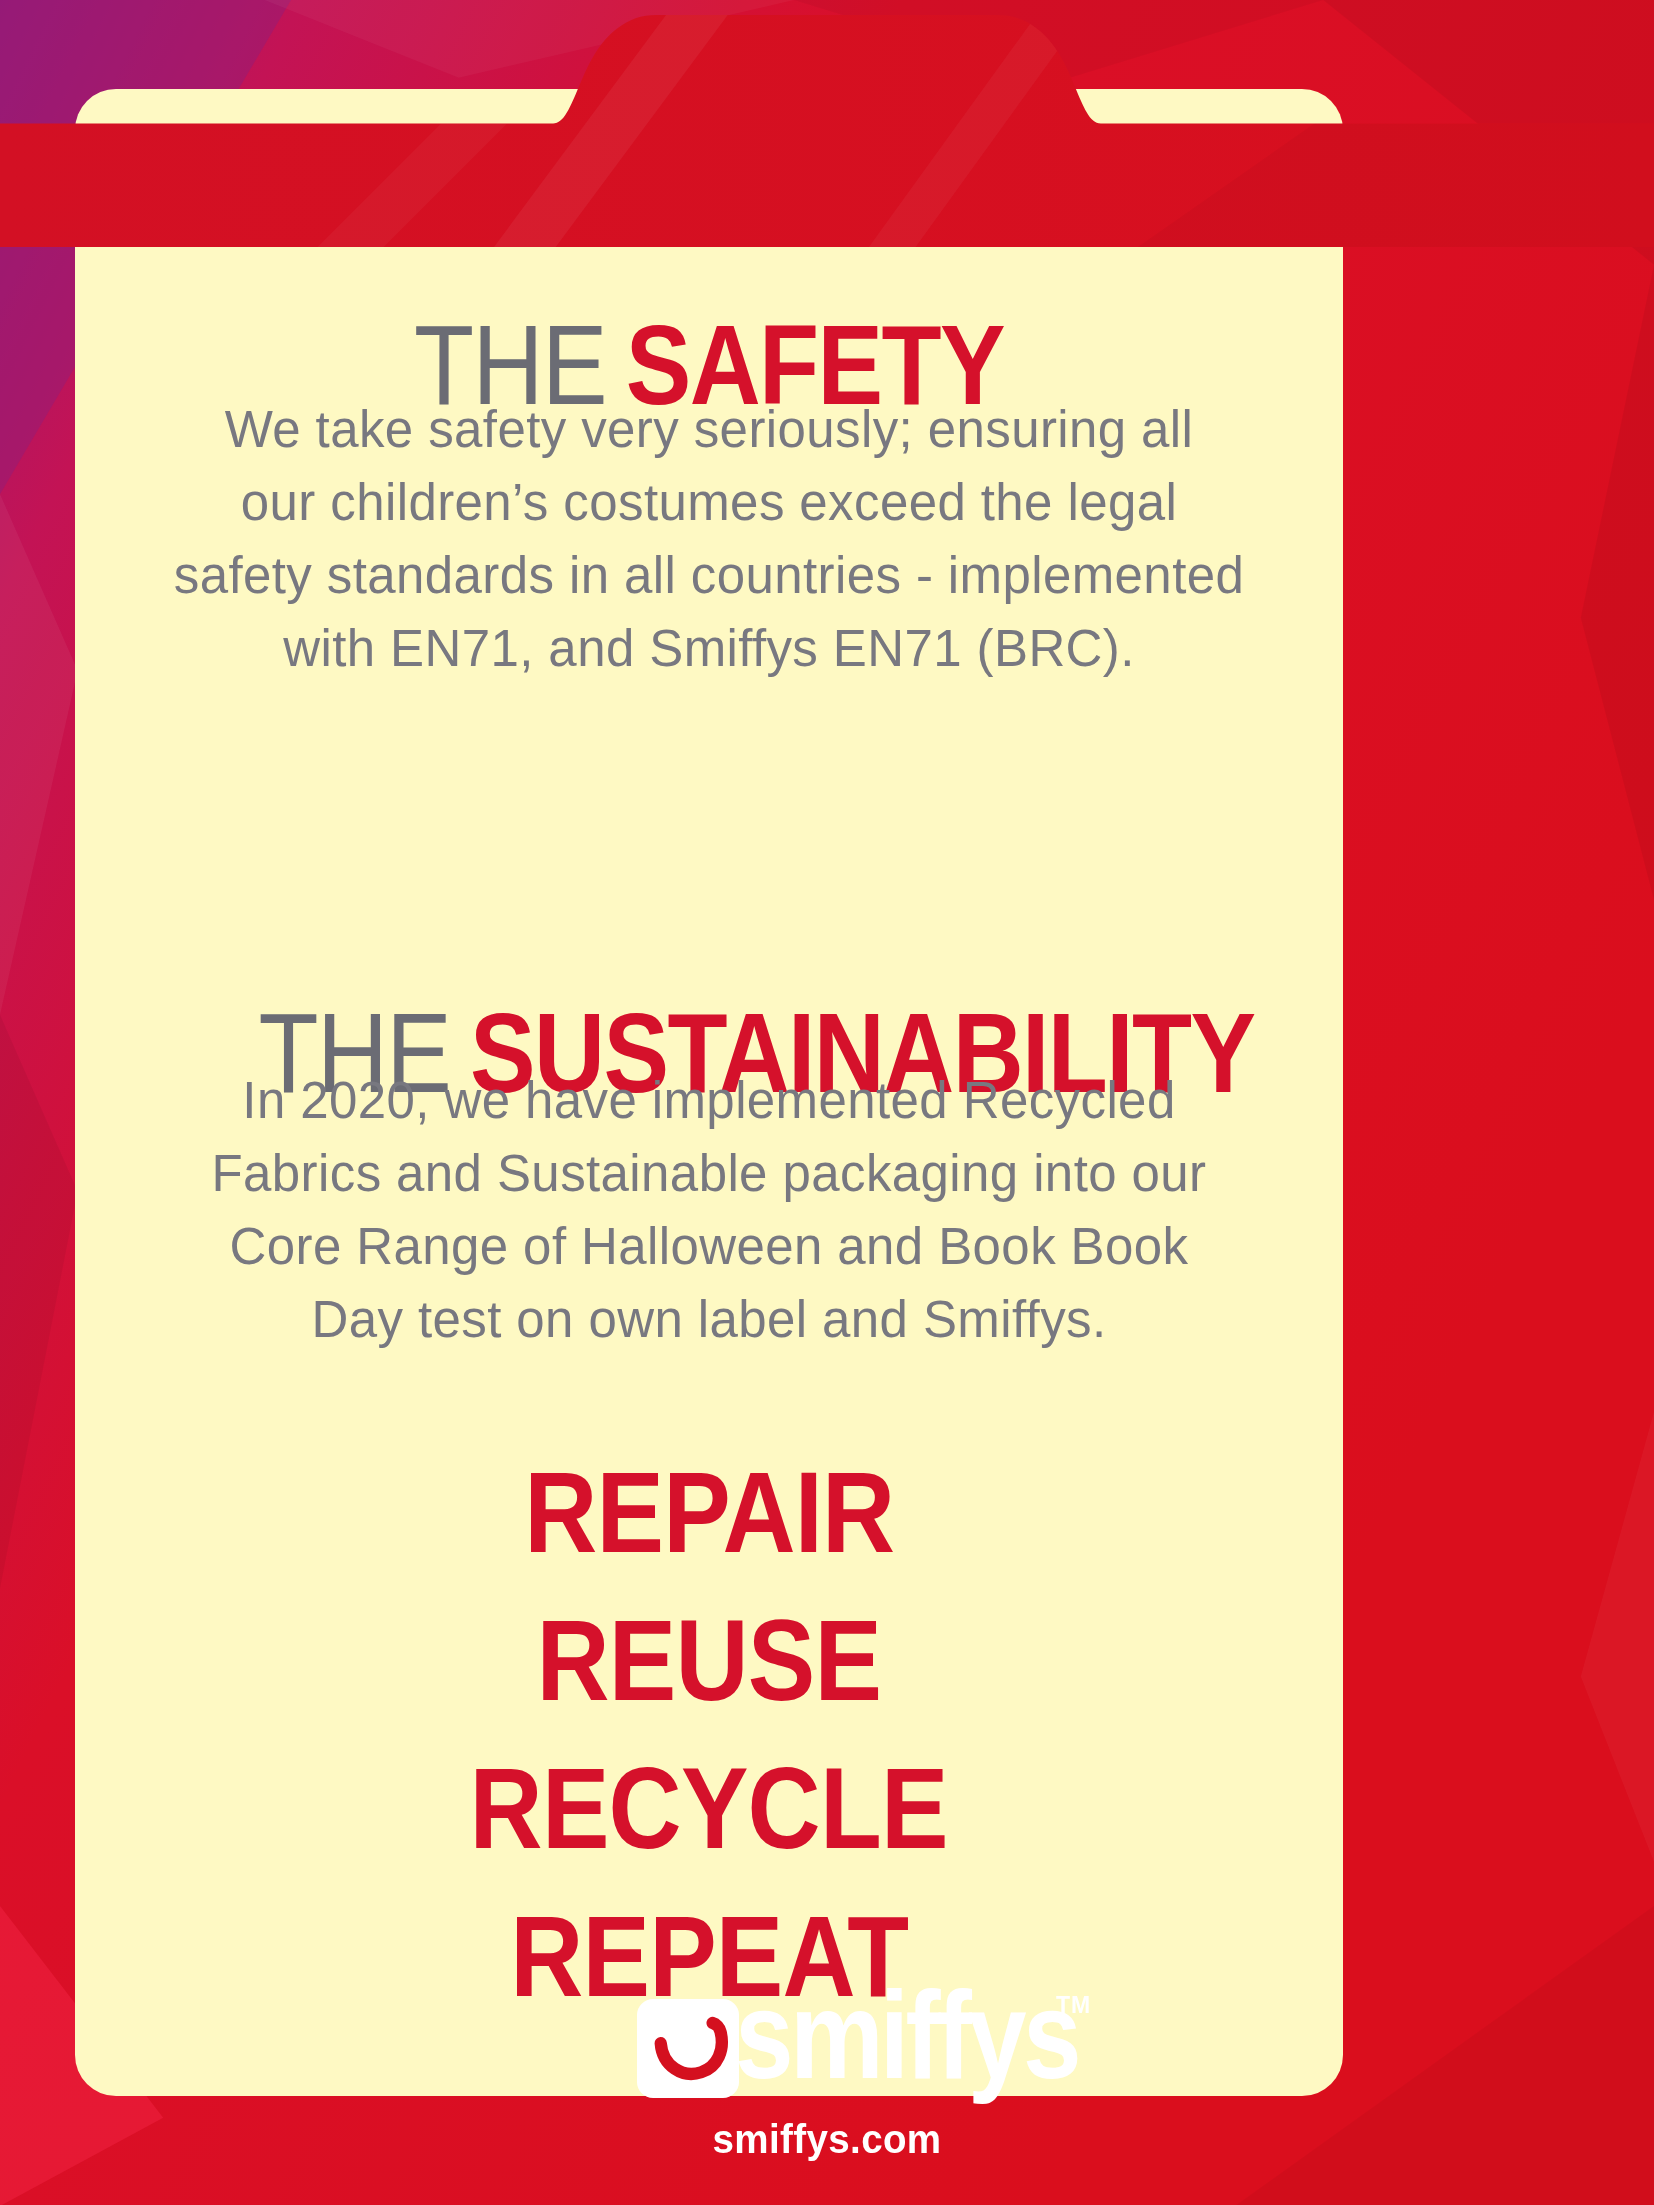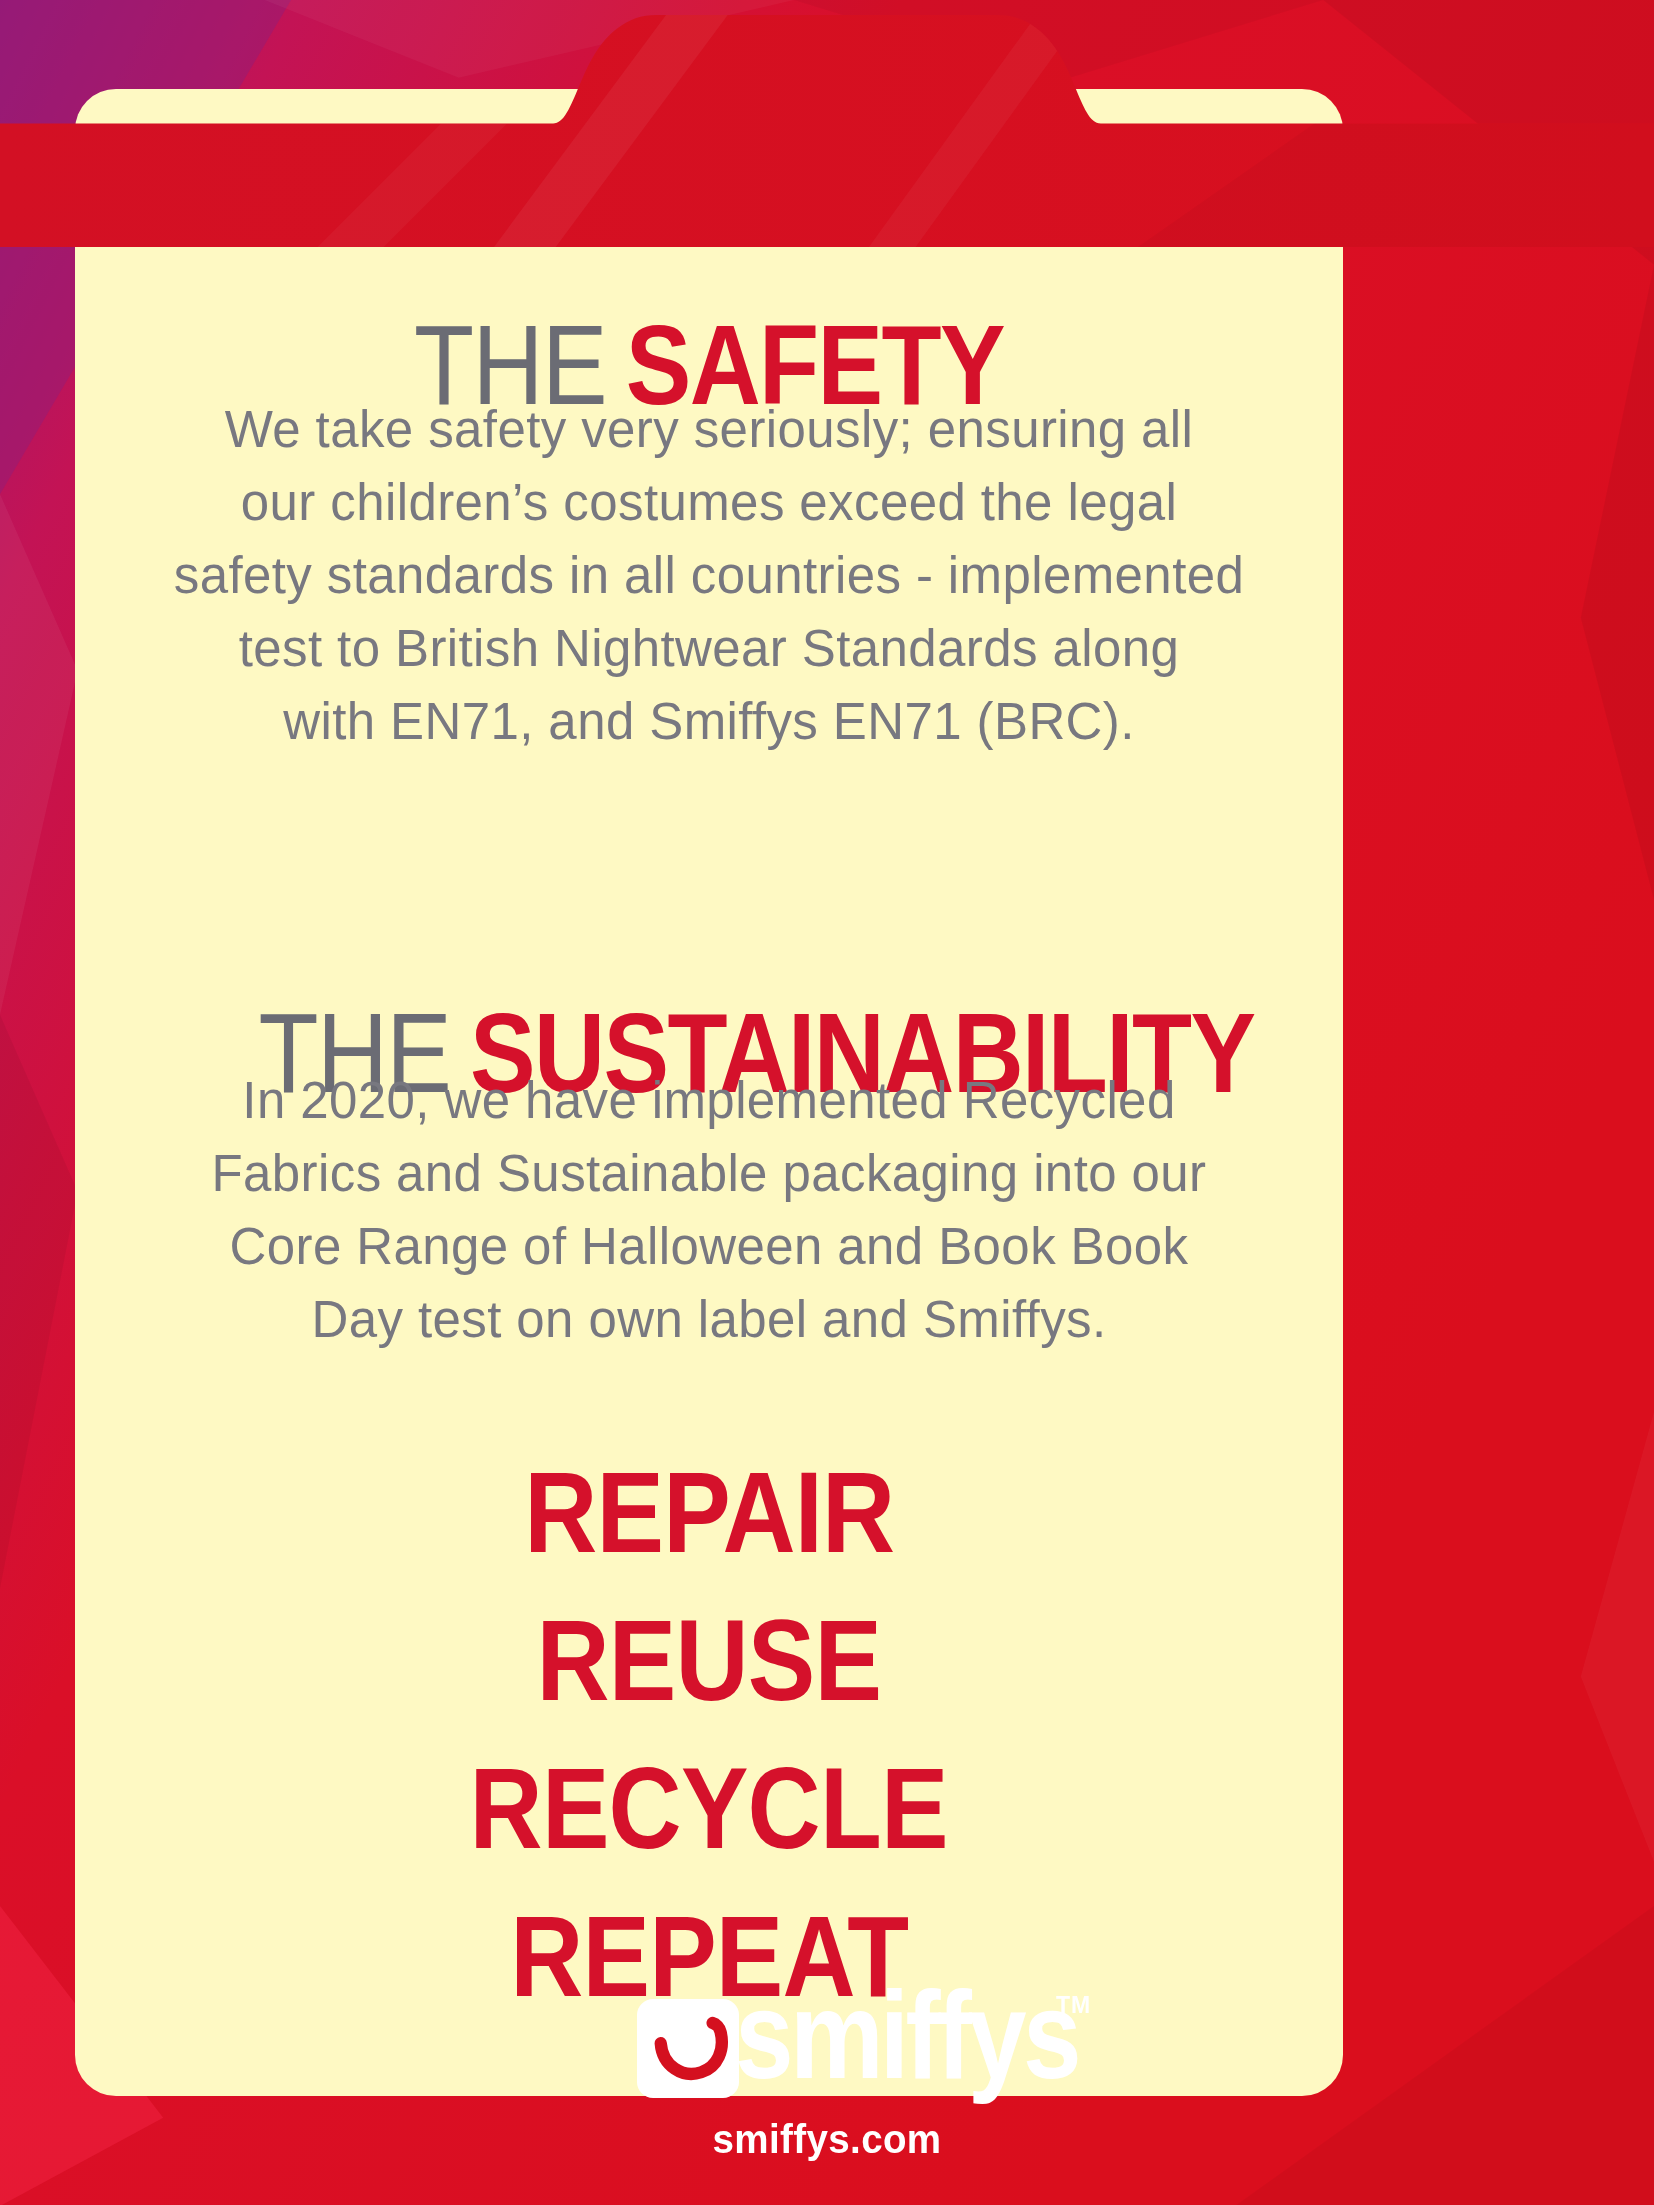--- a/index.html
+++ b/index.html
@@ -137,21 +137,20 @@
     <h1 class="abs-block heading" id="h1-safety">
       <span class="condense">
         <span class="prefix">THE</span><span class="emphasis">SAFETY</span>
       </span>
     </h1>
 
     <p class="abs-block para" id="p-safety">
       <span class="pline">We take safety very seriously; ensuring all</span>
       <span class="pline">our children’s costumes exceed the legal</span>
       <span class="pline">safety standards in all countries - implemented</span>
-      <span class="pline">test to British Nightwear Standards along</span>
       <span class="pline">with EN71, and Smiffys EN71 (BRC).</span>
     </p>
 
     <h2 class="abs-block heading" id="h2-sust">
       <span class="condense">
         <span class="prefix">THE</span><span class="emphasis">SUSTAINABILITY</span>
       </span>
     </h2>
 
     <p class="abs-block para" id="p-sust">

